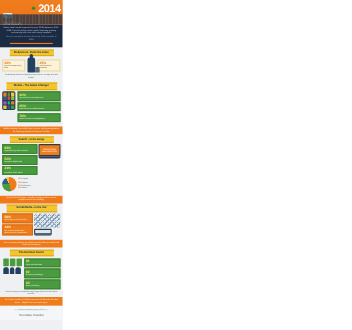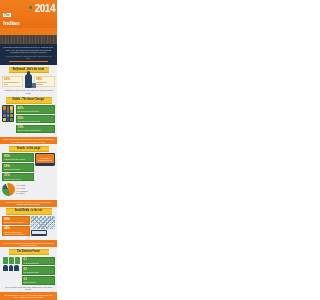--- a/index.html
+++ b/index.html
@@ -1,20 +1,20 @@
 <!DOCTYPE html>
 <html><head>
 <meta charset="utf-8">
 <style>
   html,body{margin:0;padding:0;background:#fff;}
   body{width:57px;height:300px;overflow:hidden;font-family:"Liberation Sans",sans-serif;}
   .page{position:relative;width:57px;height:300px;background:#eef0f2;overflow:hidden;}
 
   
-  .header{position:relative;height:44px;background:#f07a1a;overflow:hidden;}
+  .header{position:relative;height:22px;background:#f07a1a;overflow:hidden;}
   .hdr-green{position:absolute;left:0;top:0;width:57px;height:28px;
     background:linear-gradient(180deg,#f07e1e 0%,#ee7518 55%,#e96d12 100%);}
   .logo-block{position:absolute;left:3px;top:2px;width:26px;}
   .l1{font-size:3.2px;color:#2f7d32;background:#fff;display:inline-block;padding:0 1px;line-height:4px;font-weight:bold;}
   .l2{font-size:6px;color:#fff;font-weight:bold;line-height:6.5px;letter-spacing:-.2px;}
   .year{position:absolute;right:2px;top:3px;font-size:10px;font-weight:bold;color:#fff;letter-spacing:-.5px;}
   .yr-dot{position:absolute;right:25px;top:6px;width:3px;height:3px;border-radius:50%;background:#2f8b3c;}
   .skyline{position:absolute;left:0;bottom:0;width:57px;height:9px;
     background:repeating-linear-gradient(90deg,#1d3048 0 2px,#24405c 2px 3px,#1a2b40 3px 5px,#2a4a68 5px 6px);
     opacity:.75;}

